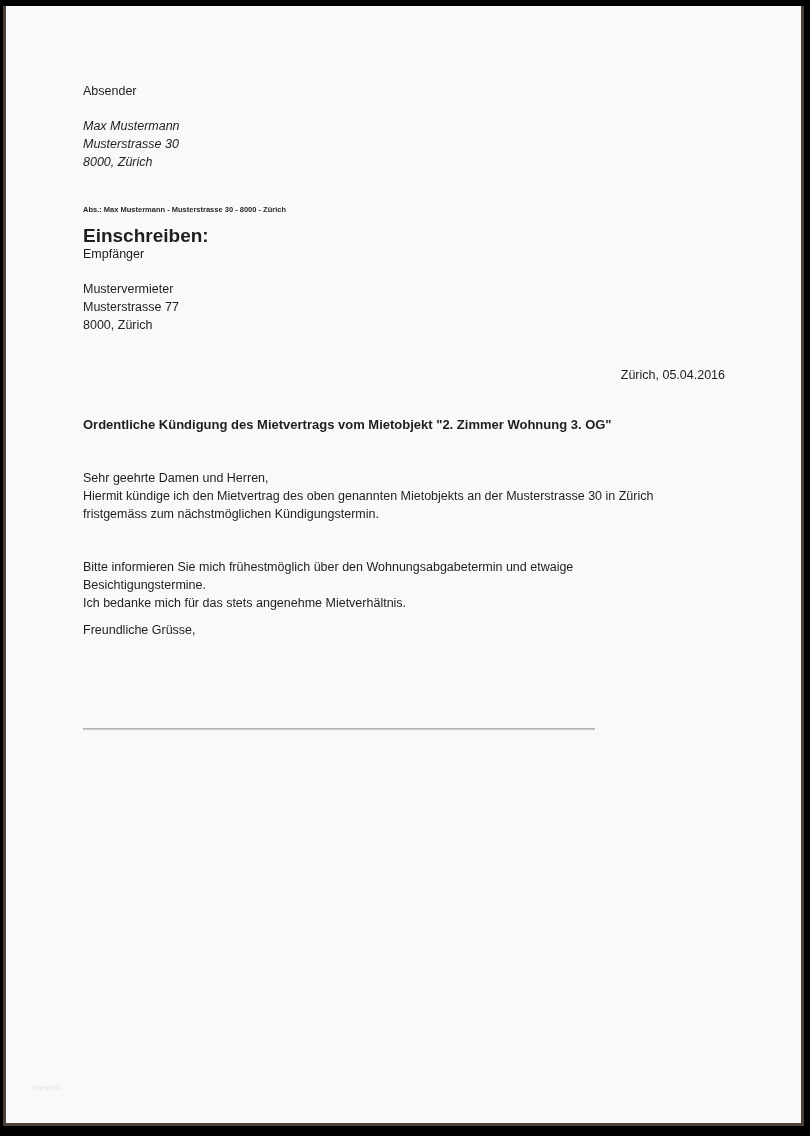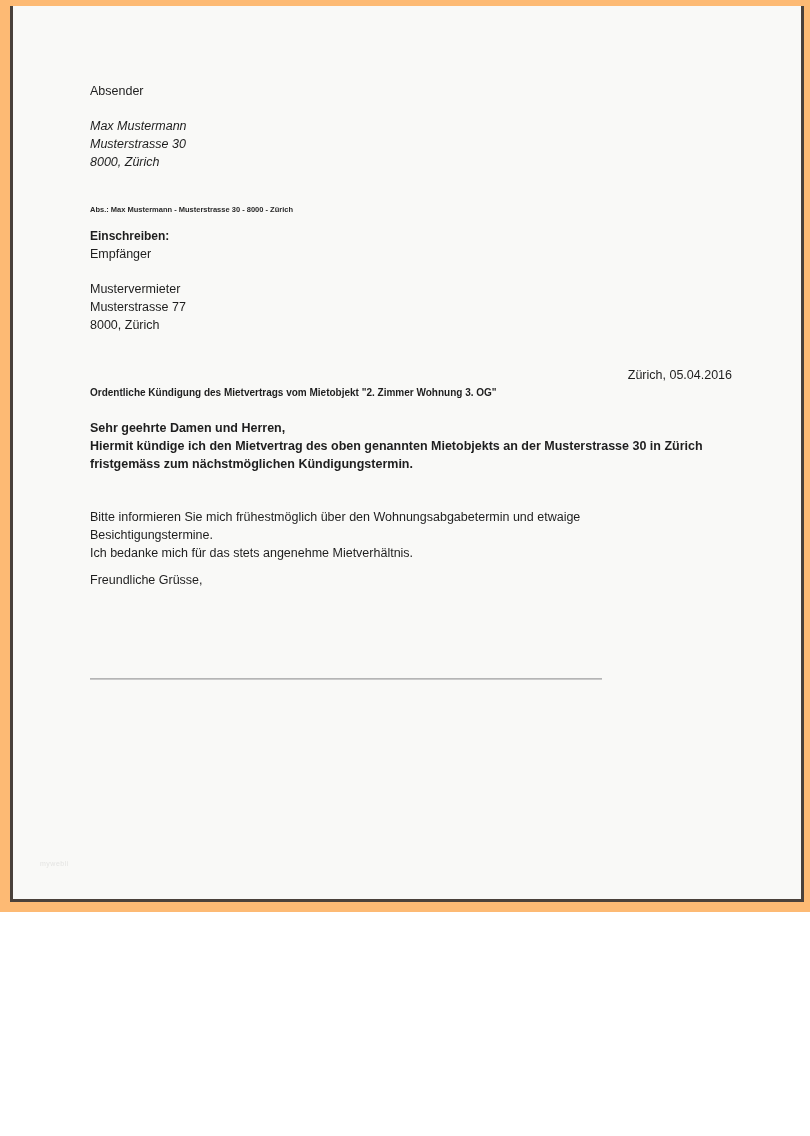--- a/index.html
+++ b/index.html
@@ -3,23 +3,23 @@
 <meta charset="utf-8">
 <style>
   * { margin: 0; padding: 0; box-sizing: border-box; }
   html, body { background: #ffffff; }
   body {
     font-family: "Liberation Sans", "DejaVu Sans", sans-serif;
     color: #1e1e1e;
   }
   .frame {
     width: 810px;
-    height: 912px;
-    background: #fdba74;
-    padding: 6px 6px 10px 10px;
+    height: 1136px;
+    background: #000000;
+    padding: 6px 6px 10px 3px;
   }
   .page {
     position: relative;
     width: 100%;
     height: 100%;
     background: #f9f9f7;
     border-left: 3px solid #4a413b;
     border-right: 3px solid #4a413b;
     border-bottom: 3px solid #4a413b;
   }
@@ -32,27 +32,28 @@
   .block { white-space: pre-line; }
   .bold { font-weight: bold; }
   .sender-block { margin-top: 17px; font-style: italic; }
   .abs-line {
     margin-top: 33px;
     font-size: 7.5px;
     font-weight: 600;
     line-height: 11px;
     color: #2a2a2a;
   }
-  .registered-label { margin-top: 12px; font-size: 12px; }
+  .registered-label { margin-top: 12px; font-size: 19px; }
   .recipient-block { margin-top: 17px; }
   .date-line { margin-top: 32px; text-align: right; }
   .subject {
-    font-size: 10px;
+    margin-top: 32px;
+    font-size: 13px;
   }
-  .body-block-1 { margin-top: 17px; font-weight: bold; }
+  .body-block-1 { margin-top: 35px; }
   .body-block-2 { margin-top: 35px; }
   .closing { margin-top: 9px; }
   .sig-separator {
     margin-top: 89px;
     width: 512px;
     height: 2px;
     border: none;
     background: #c9c9c9;
     border-top: 1px solid #b5b5b5;
   }

